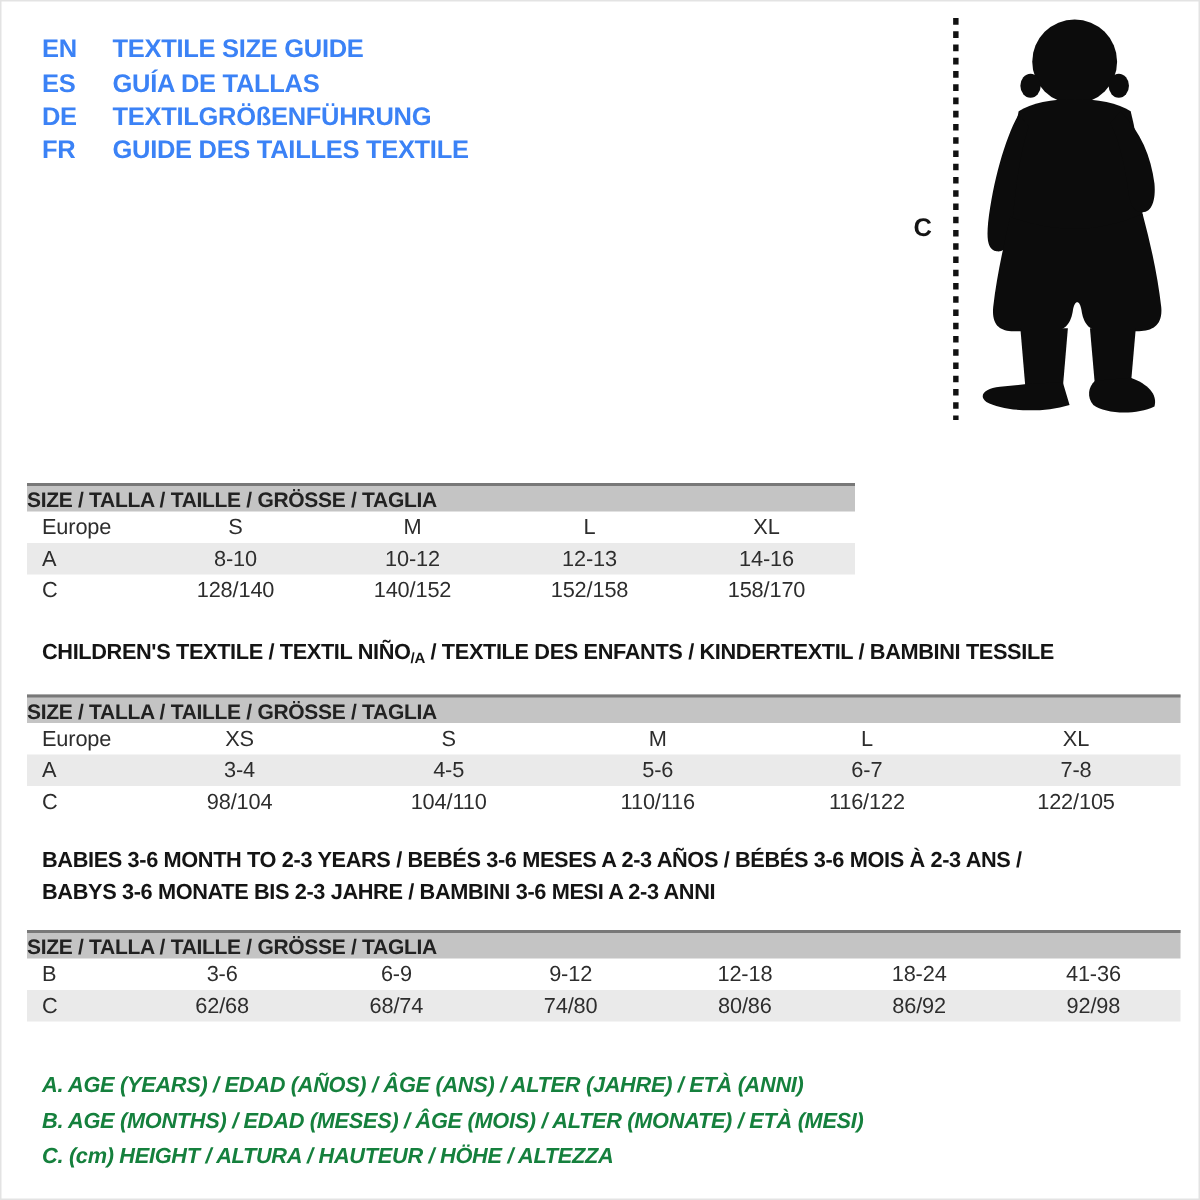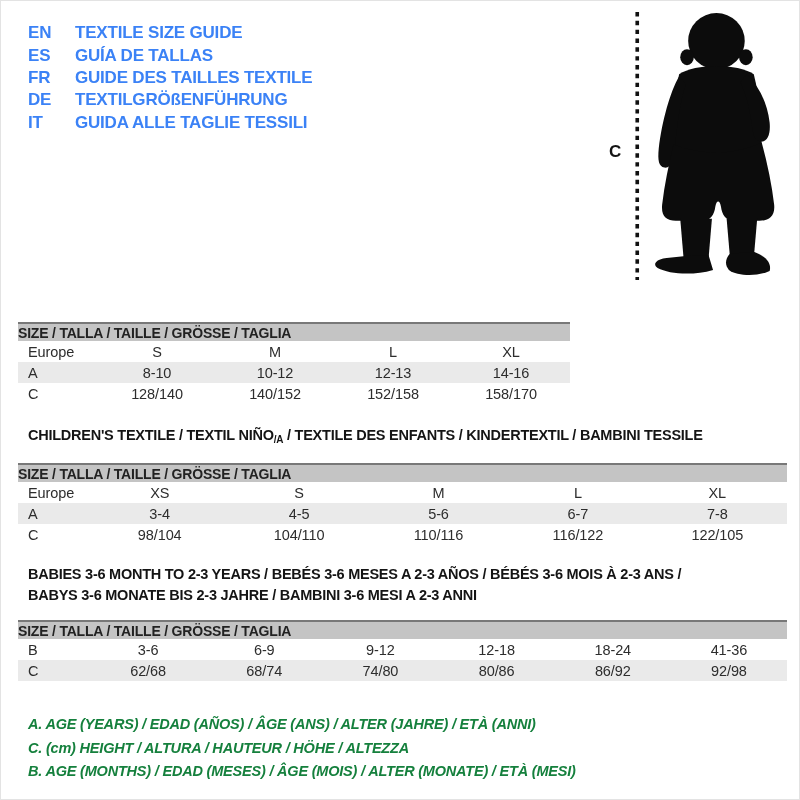--- a/index.html
+++ b/index.html
@@ -53,30 +53,26 @@
   <div class="lang-block">
     <div class="lang-row">
       <span class="lang-code">EN</span>
       <span class="lang-title">TEXTILE SIZE GUIDE</span>
     </div>
     <div class="lang-row">
       <span class="lang-code">ES</span>
       <span class="lang-title">GUÍA DE TALLAS</span>
     </div>
     <div class="lang-row">
-      <span class="lang-code">FR</span>
-      <span class="lang-title">GUIDE DES TAILLES TEXTILE</span>
-    </div>
-    <div class="lang-row">
       <span class="lang-code">DE</span>
       <span class="lang-title">TEXTILGRÖßENFÜHRUNG</span>
     </div>
     <div class="lang-row">
-      <span class="lang-code">IT</span>
-      <span class="lang-title">GUIDA ALLE TAGLIE TESSILI</span>
+      <span class="lang-code">FR</span>
+      <span class="lang-title">GUIDE DES TAILLES TEXTILE</span>
     </div>
   </div>
 
   <div class="measure-label">C</div>
   <svg class="figure-svg" width="172" height="281" viewBox="0 0 152 280" preserveAspectRatio="none">
     <line x1="17" y1="4" x2="17" y2="271" stroke="#111111" stroke-width="3.2" stroke-dasharray="4.4 4.4"></line>
     <g fill="#0c0c0c">
       <ellipse cx="87" cy="33" rx="25" ry="28"></ellipse>
       <ellipse cx="61" cy="49" rx="6" ry="8"></ellipse>
       <ellipse cx="113" cy="49" rx="6" ry="8"></ellipse>
@@ -168,17 +164,17 @@
       <span class="tcell">68/74</span>
       <span class="tcell">74/80</span>
       <span class="tcell">80/86</span>
       <span class="tcell">86/92</span>
       <span class="tcell">92/98</span>
     </div>
   </div>
 
   <div class="footnotes">
     <div class="footnote">A. AGE (YEARS) / EDAD (AÑOS) / ÂGE (ANS) / ALTER (JAHRE) / ETÀ (ANNI)</div>
+    <div class="footnote">B. AGE (MONTHS) / EDAD (MESES) / ÂGE (MOIS) / ALTER (MONATE) / ETÀ (MESI)</div>
     <div class="footnote">C. (cm) HEIGHT / ALTURA / HAUTEUR / HÖHE / ALTEZZA</div>
-    <div class="footnote">B. AGE (MONTHS) / EDAD (MESES) / ÂGE (MOIS) / ALTER (MONATE) / ETÀ (MESI)</div>
   </div>
 
 </div>
 
 </body></html>

